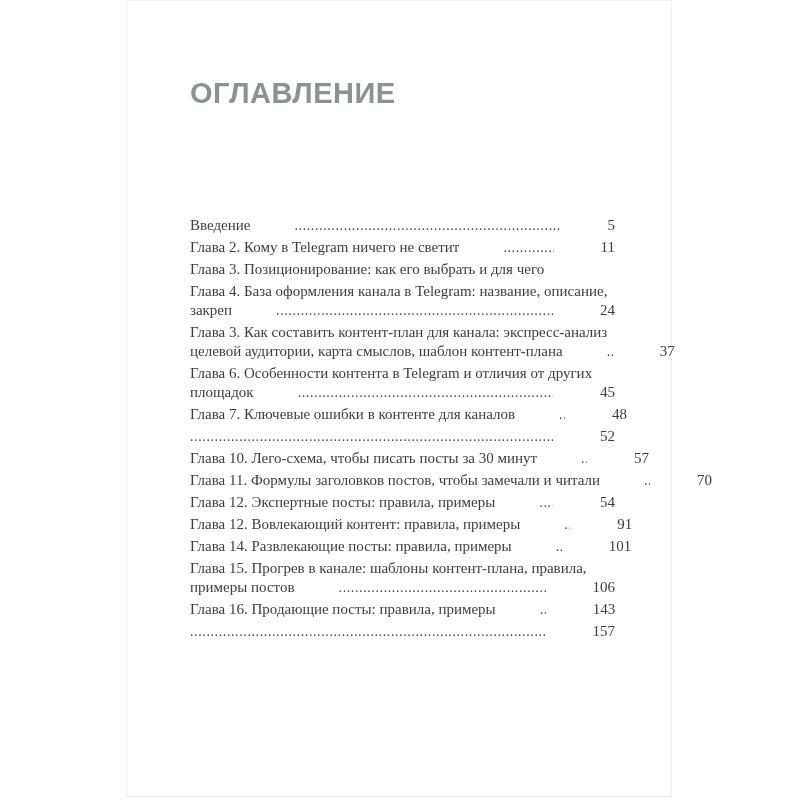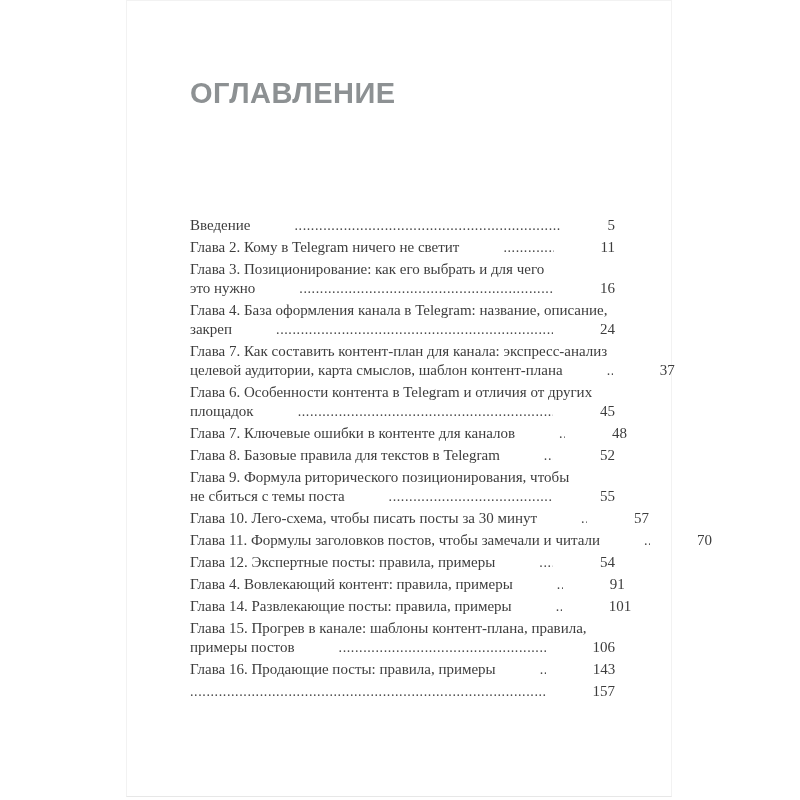--- a/index.html
+++ b/index.html
@@ -84,39 +84,34 @@
           <div class="toc-line">
             <span class="toc-entry-text">Глава 2. Кому в Telegram ничего не светит</span>
             <span class="dot-leader"></span>
             <span class="toc-page-number">11</span>
           </div>
         </div>
         <div class="toc-entry">
           <div class="toc-line">
             <span class="toc-entry-text">Глава 3. Позиционирование: как его выбрать и для чего</span>
           </div>
-          <div class="toc-line">
-            <span class="toc-entry-text">это нужно</span>
-            <span class="dot-leader"></span>
-            <span class="toc-page-number">16</span>
-          </div>
         </div>
         <div class="toc-entry">
           <div class="toc-line">
             <span class="toc-entry-text">Глава 4. База оформления канала в Telegram: название, описание,</span>
           </div>
           <div class="toc-line">
             <span class="toc-entry-text">закреп</span>
             <span class="dot-leader"></span>
             <span class="toc-page-number">24</span>
           </div>
         </div>
         <div class="toc-entry">
           <div class="toc-line">
-            <span class="toc-entry-text">Глава 7. Как составить контент-план для канала: экспресс-анализ</span>
+            <span class="toc-entry-text">Глава 3. Как составить контент-план для канала: экспресс-анализ</span>
           </div>
           <div class="toc-line">
             <span class="toc-entry-text">целевой аудитории, карта смыслов, шаблон контент-плана</span>
             <span class="dot-leader"></span>
             <span class="toc-page-number">37</span>
           </div>
         </div>
         <div class="toc-entry">
           <div class="toc-line">
             <span class="toc-entry-text">Глава 6. Особенности контента в Telegram и отличия от других</span>
@@ -129,37 +124,26 @@
         </div>
         <div class="toc-entry">
           <div class="toc-line">
             <span class="toc-entry-text">Глава 7. Ключевые ошибки в контенте для каналов</span>
             <span class="dot-leader"></span>
             <span class="toc-page-number">48</span>
           </div>
         </div>
         <div class="toc-entry">
           <div class="toc-line">
-            <span class="toc-entry-text">Глава 8. Базовые правила для текстов в Telegram</span>
             <span class="dot-leader"></span>
             <span class="toc-page-number">52</span>
           </div>
         </div>
         <div class="toc-entry">
           <div class="toc-line">
-            <span class="toc-entry-text">Глава 9. Формула риторического позиционирования, чтобы</span>
-          </div>
-          <div class="toc-line">
-            <span class="toc-entry-text">не сбиться с темы поста</span>
-            <span class="dot-leader"></span>
-            <span class="toc-page-number">55</span>
-          </div>
-        </div>
-        <div class="toc-entry">
-          <div class="toc-line">
             <span class="toc-entry-text">Глава 10. Лего-схема, чтобы писать посты за 30 минут</span>
             <span class="dot-leader"></span>
             <span class="toc-page-number">57</span>
           </div>
         </div>
         <div class="toc-entry">
           <div class="toc-line">
             <span class="toc-entry-text">Глава 11. Формулы заголовков постов, чтобы замечали и читали</span>
             <span class="dot-leader"></span>
             <span class="toc-page-number">70</span>
@@ -167,21 +151,21 @@
         </div>
         <div class="toc-entry">
           <div class="toc-line">
             <span class="toc-entry-text">Глава 12. Экспертные посты: правила, примеры</span>
             <span class="dot-leader"></span>
             <span class="toc-page-number">54</span>
           </div>
         </div>
         <div class="toc-entry">
           <div class="toc-line">
-            <span class="toc-entry-text">Глава 4. Вовлекающий контент: правила, примеры</span>
+            <span class="toc-entry-text">Глава 12. Вовлекающий контент: правила, примеры</span>
             <span class="dot-leader"></span>
             <span class="toc-page-number">91</span>
           </div>
         </div>
         <div class="toc-entry">
           <div class="toc-line">
             <span class="toc-entry-text">Глава 14. Развлекающие посты: правила, примеры</span>
             <span class="dot-leader"></span>
             <span class="toc-page-number">101</span>
           </div>

